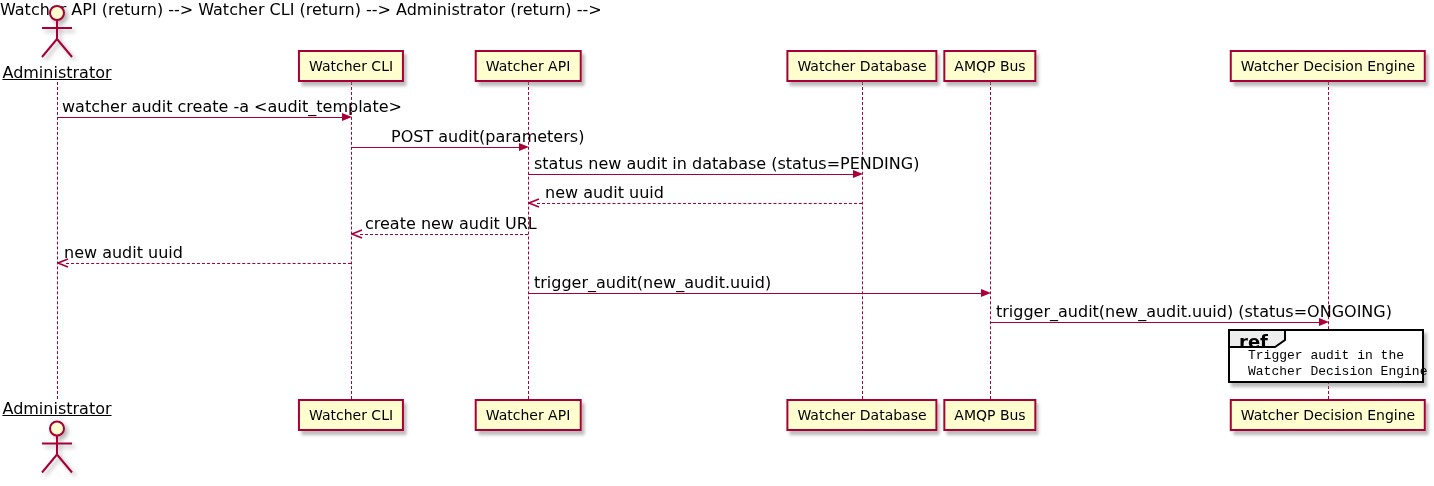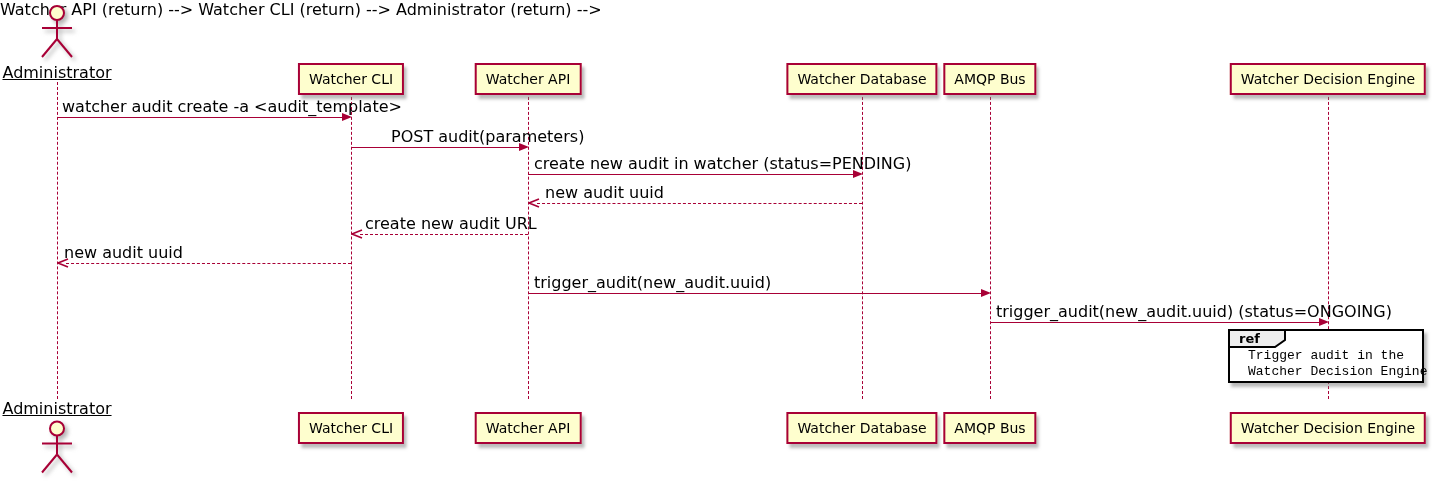--- a/index.html
+++ b/index.html
@@ -22,21 +22,20 @@
     position: absolute;
     transform: translateX(-50%);
     background: #FEFECE;
     border: 2px solid #A80036;
     padding: 5px 9px;
     font-size: 14px;
     line-height: 18px;
     white-space: nowrap;
     box-shadow: 3px 4px 3px rgba(130,130,130,0.55);
     z-index: 3;
-    margin-top: 13px;
   }
   .actor-figure {
     position: absolute;
     transform: translateX(-50%);
     z-index: 3;
     filter: drop-shadow(3px 3px 2px rgba(130,130,130,0.6));
   }
   .actor-label {
     position: absolute;
     transform: translateX(-50%);
@@ -78,21 +77,21 @@
     z-index: 4;
   }
   .ref-tab {
     position: absolute;
     left: -2px; top: -2px;
     z-index: 5;
   }
   .ref-tab-label {
     position: absolute;
     left: 9px; top: 0px;
-    font-size: 13px;
+    font-size: 18px;
     font-weight: bold;
     z-index: 6;
   }
   .ref-body {
     position: absolute;
     left: 18px; top: 17px;
     font-size: 13px;
     line-height: 16px;
     white-space: nowrap;
     font-family: Liberation Mono, monospace;
@@ -132,21 +131,21 @@
   <div class="msg-label" style="left:62px; top:99px;">watcher audit create -a &lt;audit_template&gt;</div>
   <div class="msg-line" style="left:57px; top:117px; width:285px;"></div>
   <div class="head-right" style="left:342px; top:113px;"></div>
 
   
   <div class="msg-label" style="left:357px; top:129px;margin-left:34px;">POST audit(parameters)</div>
   <div class="msg-line" style="left:351px; top:147px; width:168px;"></div>
   <div class="head-right" style="left:519px; top:143px;"></div>
 
   
-  <div class="msg-label" style="left:534px; top:156px;">create new audit in watcher (status=PENDING)</div>
+  <div class="msg-label" style="left:534px; top:156px;">status new audit in database (status=PENDING)</div>
   <div class="msg-line" style="left:528px; top:174px; width:325px;"></div>
   <div class="head-right" style="left:853px; top:170px;"></div>
 
    Watcher API (return) --&gt;
   <div class="msg-label" style="left:545px; top:185px;">new audit uuid</div>
   <div class="msg-line dashed" style="left:537px; top:203px; width:325px;"></div>
   <svg class="chev" style="left:528px; top:198px;" width="12" height="10">
       <path d="M11 1 L1 5 L11 9" fill="none" stroke="#A80036" stroke-width="1.6"></path>
     </svg>
 

